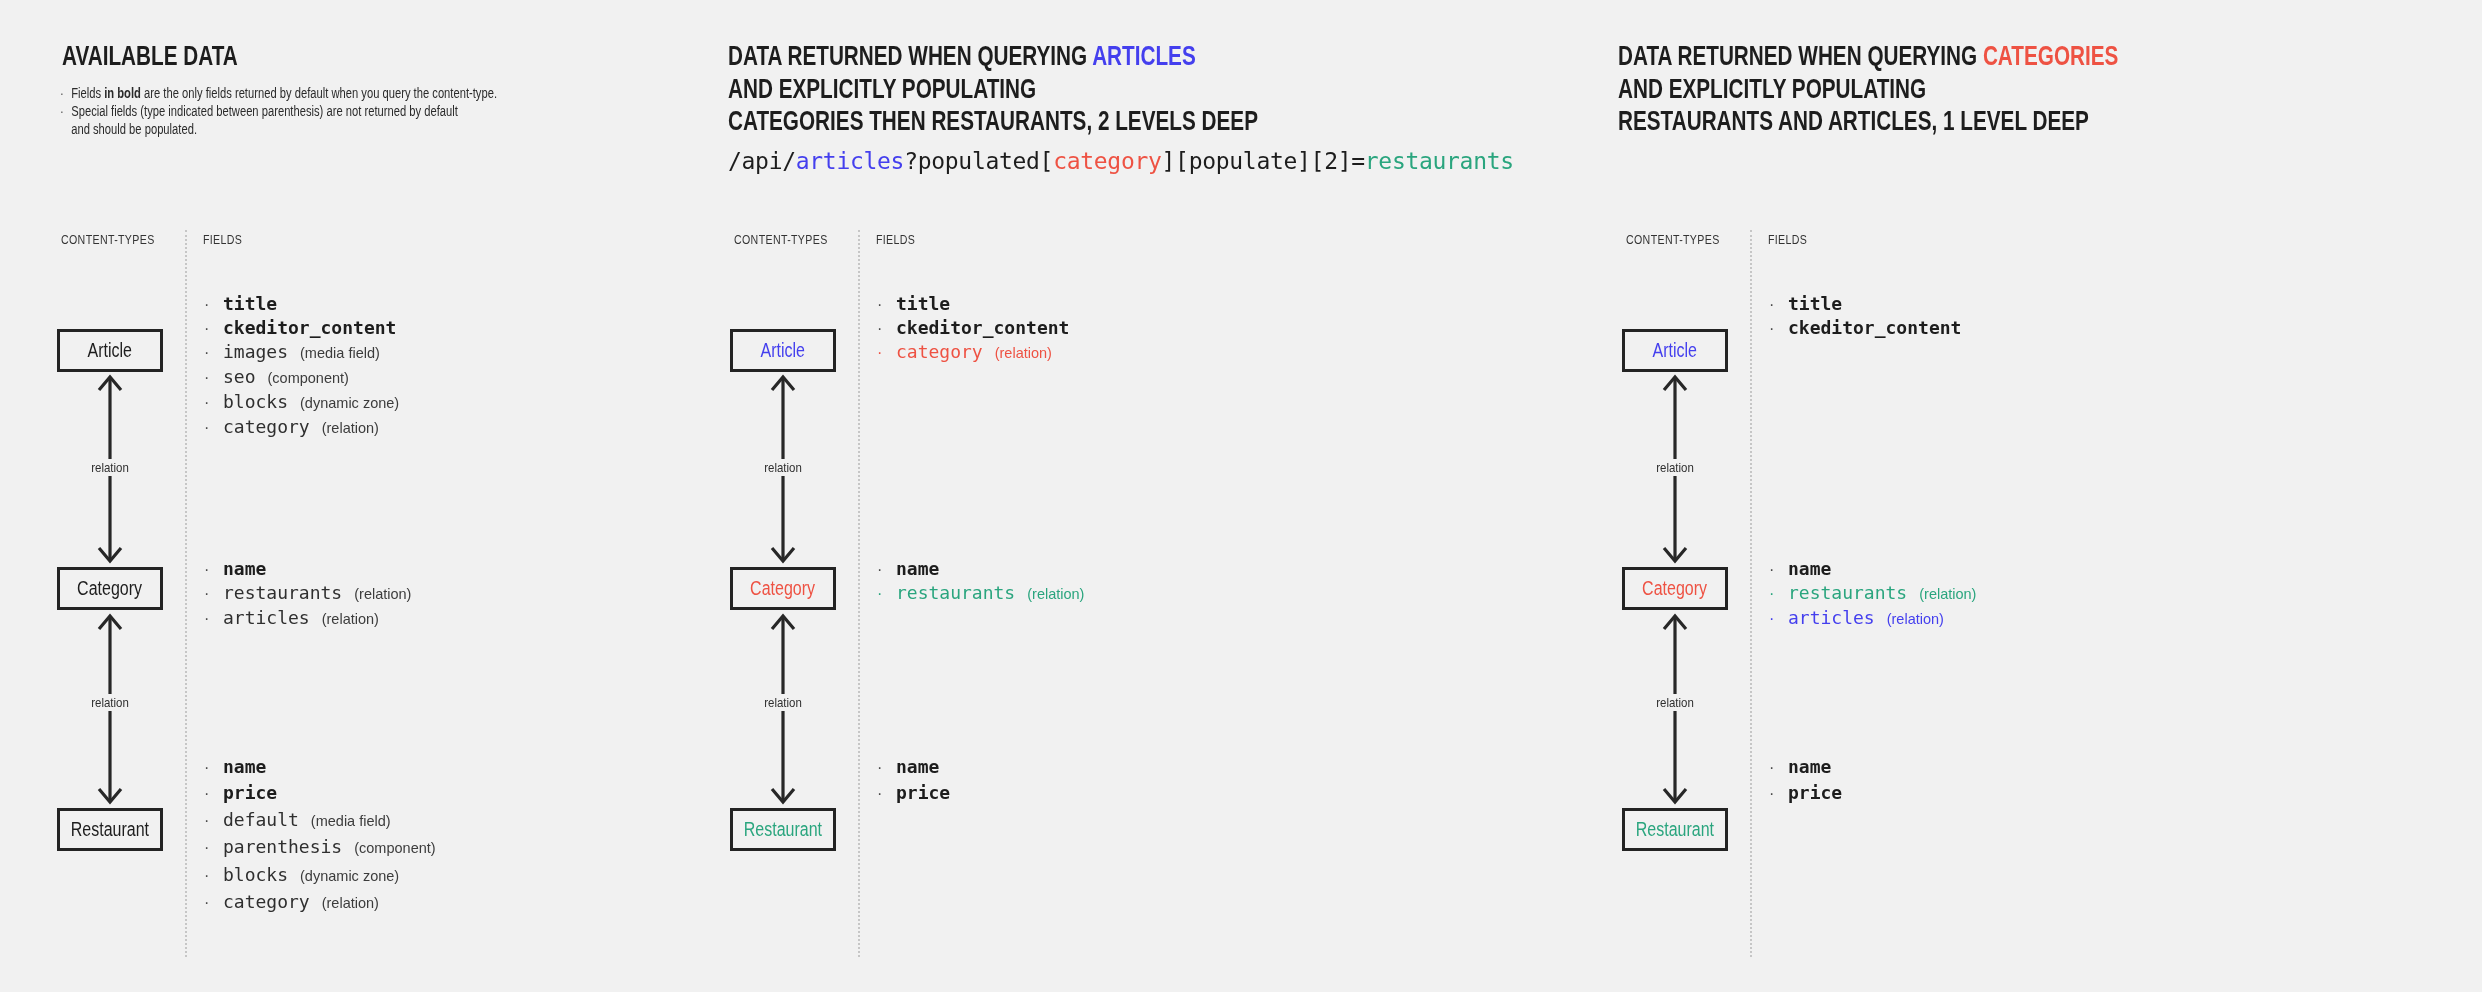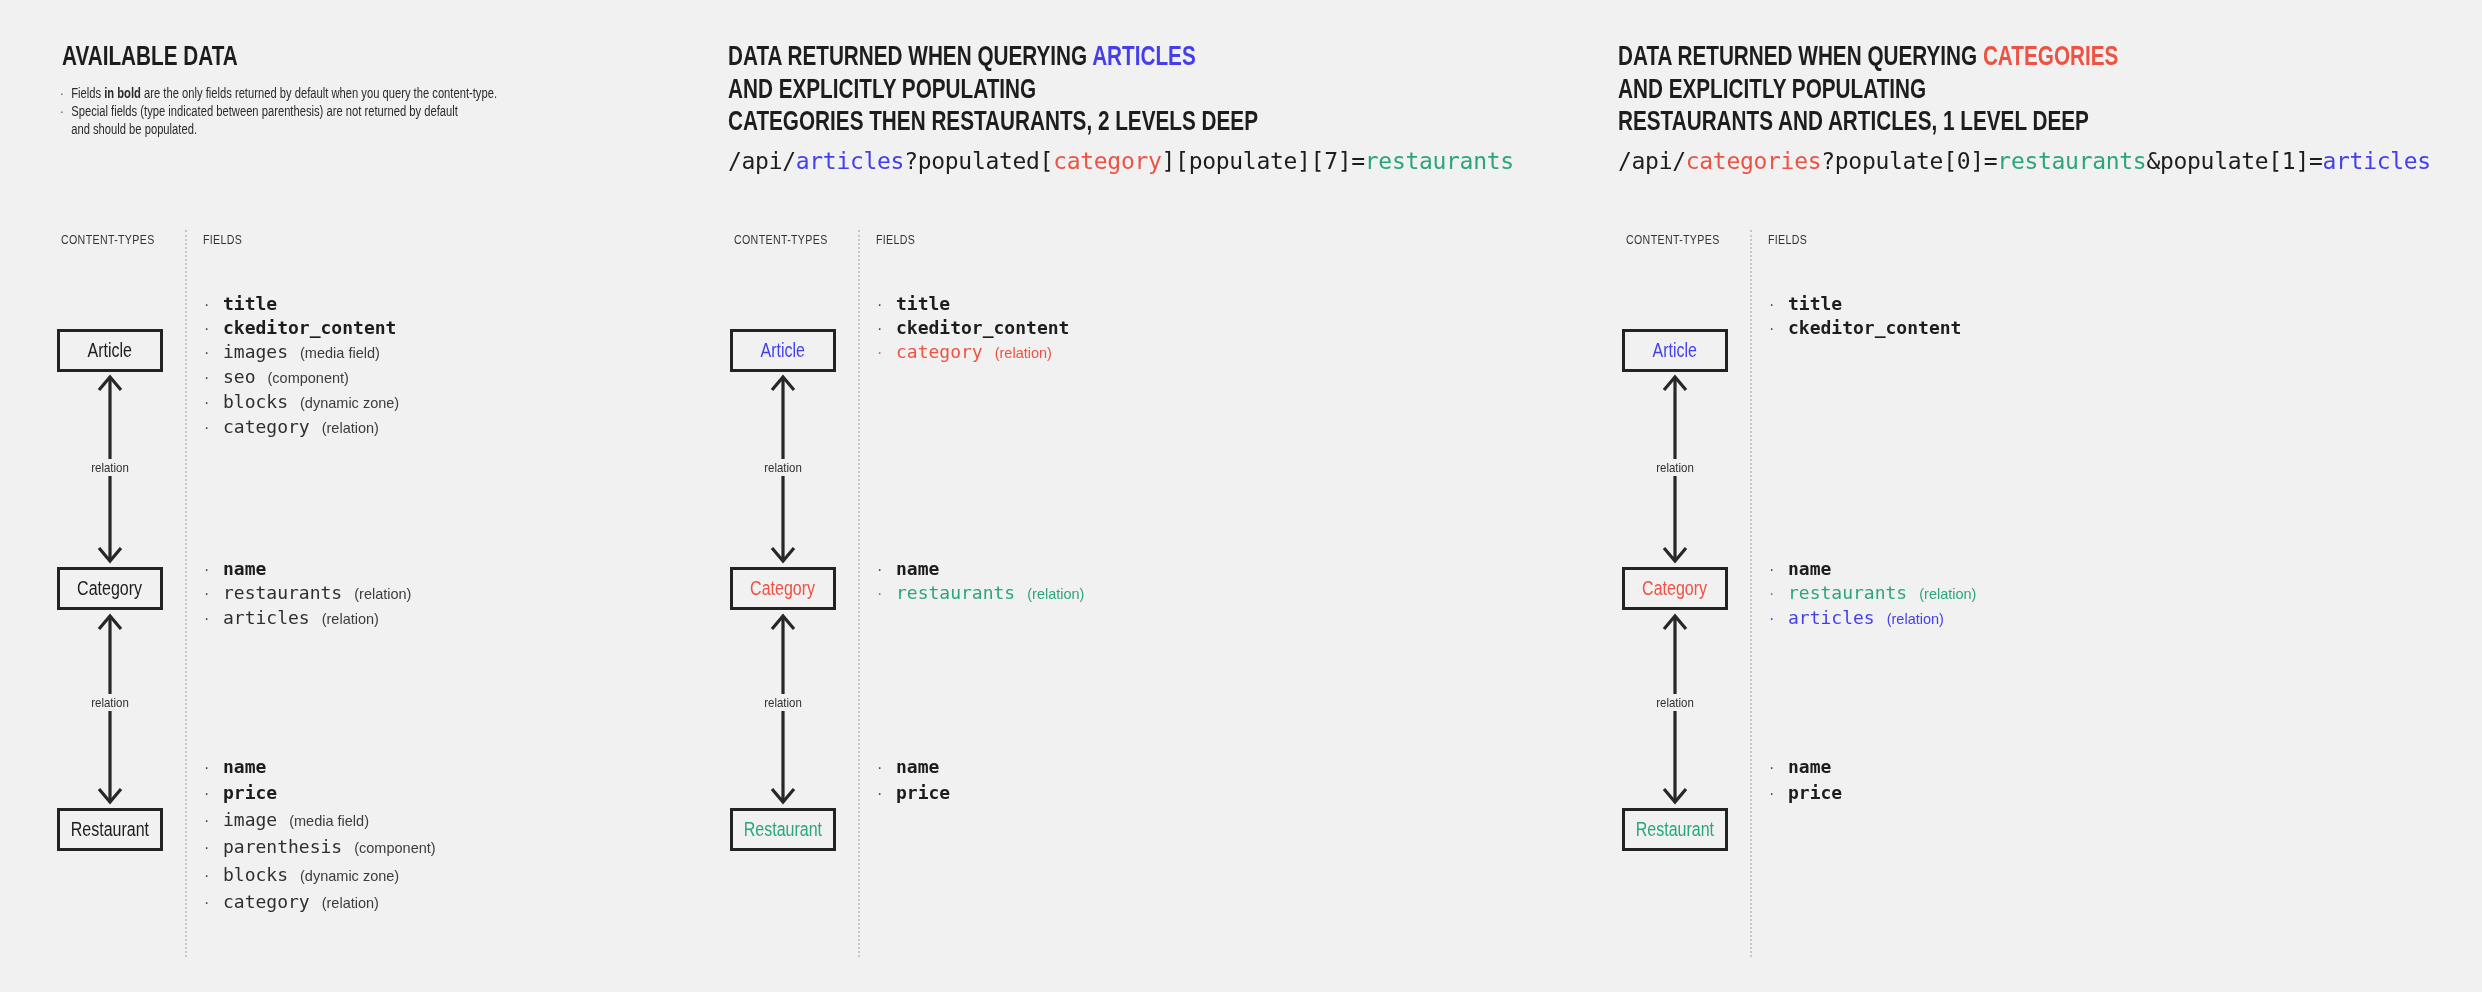--- a/index.html
+++ b/index.html
@@ -53,28 +53,27 @@
       <span class="ndot">·</span>
       <div class="ntext"><span>Special fields (type indicated between parenthesis) are not returned by default</span><br><span>and should be populated.</span></div>
     </div>
   </div>
 
   <div class="qtitle-block" style="left:728px;top:40px;">
     <div><span>DATA RETURNED WHEN QUERYING </span><span class="hl" style="color: rgb(68, 63, 238);">ARTICLES</span></div>
     <div>AND EXPLICITLY POPULATING</div>
     <div>CATEGORIES THEN RESTAURANTS, 2 LEVELS DEEP</div>
   </div>
-  <div class="qcode" style="left:728px;top:148px;"><span style="color: rgb(29, 29, 29);">/api/</span><span style="color: rgb(68, 63, 238);">articles</span><span style="color: rgb(29, 29, 29);">?populated[</span><span style="color: rgb(238, 82, 67);">category</span><span style="color: rgb(29, 29, 29);">][populate][7]=</span><span style="color: rgb(42, 165, 126);">restaurants</span></div>
+  <div class="qcode" style="left:728px;top:148px;"><span style="color: rgb(29, 29, 29);">/api/</span><span style="color: rgb(68, 63, 238);">articles</span><span style="color: rgb(29, 29, 29);">?populated[</span><span style="color: rgb(238, 82, 67);">category</span><span style="color: rgb(29, 29, 29);">][populate][2]=</span><span style="color: rgb(42, 165, 126);">restaurants</span></div>
 
   <div class="qtitle-block" style="left:1618px;top:40px;">
     <div><span>DATA RETURNED WHEN QUERYING </span><span class="hl" style="color: rgb(238, 82, 67);">CATEGORIES</span></div>
     <div>AND EXPLICITLY POPULATING</div>
     <div>RESTAURANTS AND ARTICLES, 1 LEVEL DEEP</div>
   </div>
-  <div class="qcode" style="left:1618px;top:148px;"><span style="color: rgb(29, 29, 29);">/api/</span><span style="color: rgb(238, 82, 67);">categories</span><span style="color: rgb(29, 29, 29);">?populate[0]=</span><span style="color: rgb(42, 165, 126);">restaurants</span><span style="color: rgb(29, 29, 29);">&amp;populate[1]=</span><span style="color: rgb(68, 63, 238);">articles</span></div>
 
 <div class="collab" style="left: 61px; top: 233px;">CONTENT-TYPES</div>
     <div class="collab" style="left: 203px; top: 233px;">FIELDS</div>
     <div class="divider" style="left: 185px; top: 230px; height: 727px; border-left-color: rgb(198, 198, 198);"></div>
     <div class="ctbox" style="left: 57px; top: 329px;">
       <span style="color: rgb(29, 29, 29);">Article</span>
     </div>
     <div class="ctbox" style="left: 57px; top: 567px;">
       <span style="color: rgb(29, 29, 29);">Category</span>
     </div>
@@ -143,21 +142,21 @@
       <div class="frow" style="line-height: 25.4px;">
         <span class="fdot" style="color: rgb(74, 74, 74);">·</span>
         <span class="fname b" style="color: rgb(29, 29, 29);">name</span>
       </div>
       <div class="frow" style="line-height: 25.4px;">
         <span class="fdot" style="color: rgb(74, 74, 74);">·</span>
         <span class="fname b" style="color: rgb(29, 29, 29);">price</span>
       </div>
       <div class="frow" style="line-height: 25.4px;">
         <span class="fdot" style="color: rgb(74, 74, 74);">·</span>
-        <span class="fname" style="color: rgb(47, 47, 47);">image</span>
+        <span class="fname" style="color: rgb(47, 47, 47);">default</span>
         <span class="fann" style="color: rgb(60, 60, 60);">(media field)</span>
       </div>
       <div class="frow" style="line-height: 25.4px;">
         <span class="fdot" style="color: rgb(74, 74, 74);">·</span>
         <span class="fname" style="color: rgb(47, 47, 47);">parenthesis</span>
         <span class="fann" style="color: rgb(60, 60, 60);">(component)</span>
       </div>
       <div class="frow" style="line-height: 25.4px;">
         <span class="fdot" style="color: rgb(74, 74, 74);">·</span>
         <span class="fname" style="color: rgb(47, 47, 47);">blocks</span>

